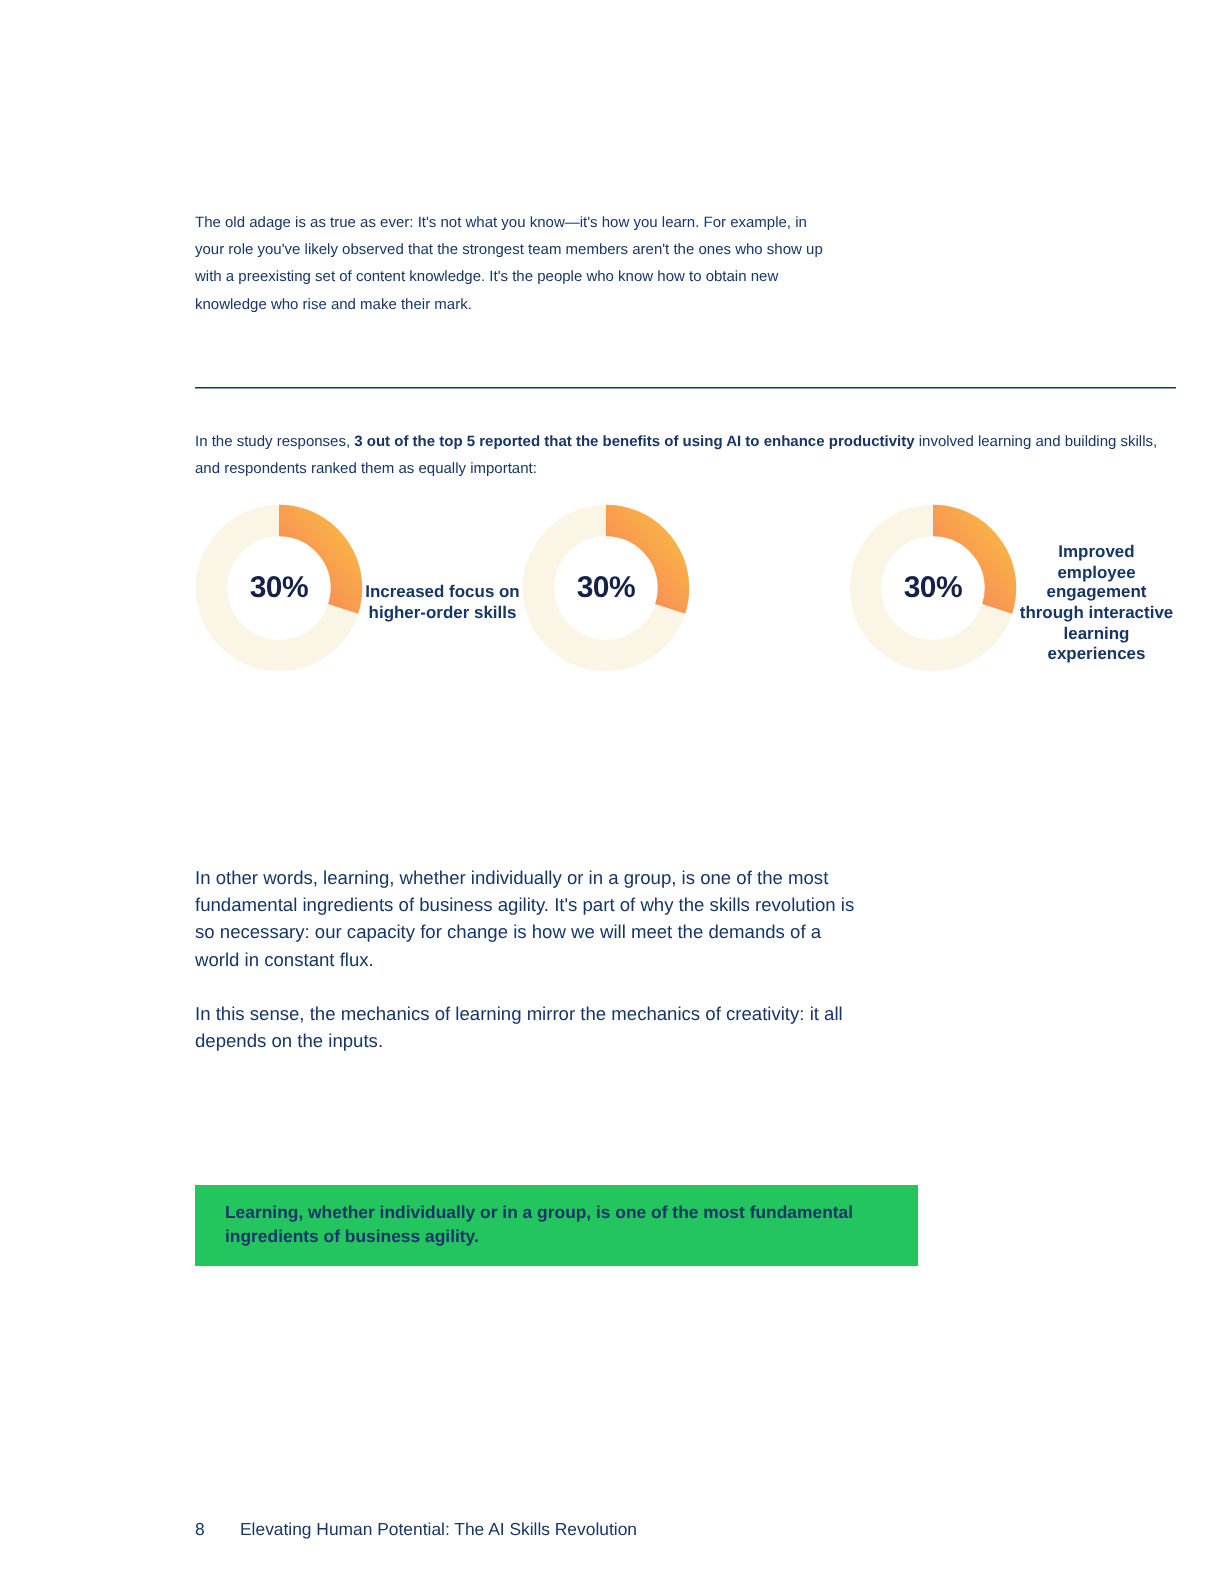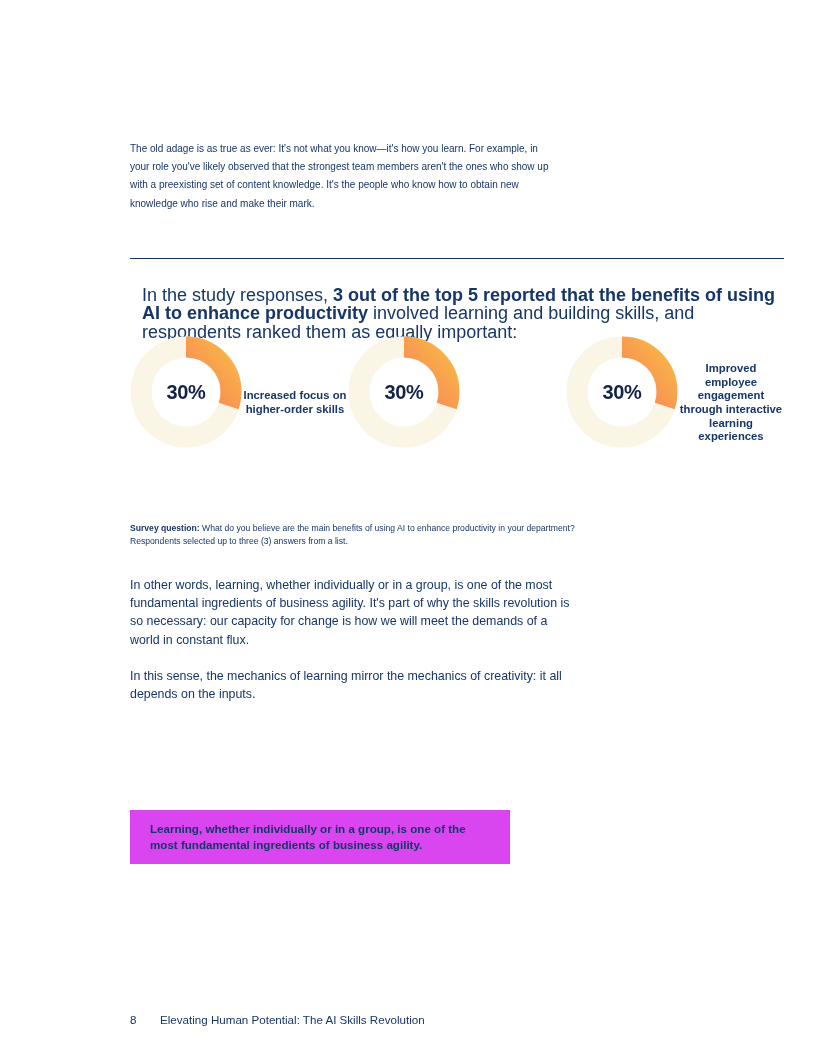--- a/index.html
+++ b/index.html
@@ -55,24 +55,23 @@
     height: 1px;
     background: #173668;
   }
 
   
   .lead {
     position: absolute;
     left: 130px;
     top: 286px;
     width: 652px;
-    font-size: 18px;
+    font-size: 10px;
     line-height: 18.4px;
     color: #173668;
-    margin-left: 12px;
   }
   .lead b { font-weight: bold; }
 
   
   .donut-row {
     position: absolute;
     left: 130px;
     top: 336px;
     width: 654px;
     display: flex;
@@ -144,26 +143,25 @@
     line-height: 18.2px;
     color: #173668;
   }
   .body-copy p:last-child { margin-bottom: 16px; }
 
   
   .callout {
     position: absolute;
     left: 130px;
     top: 790px;
-    width: 380px;
+    width: 482px;
     height: 54px;
-    background: #d946ef;
+    background: #22c55e;
     display: flex;
     align-items: center;
-    margin-top: 20px;
   }
   .callout-text {
     padding: 0 20px;
     font-size: 11.6px;
     line-height: 16px;
     font-weight: bold;
     color: #173668;
   }
 
   
@@ -241,21 +239,20 @@
           <circle cx="56" cy="56" r="45" fill="none" stroke="#faf5e4" stroke-width="21"></circle>
           <circle cx="56" cy="56" r="45" fill="none" stroke="url(#g3)" stroke-width="21" stroke-dasharray="84.8 198.0" transform="rotate(-90 56 56)"></circle>
         </svg>
         <div class="donut-value">30%</div>
       </div>
       <div class="donut-label">Improved employee engagement through interactive learning experiences</div>
     </div>
 
   </div>
 
-  <div class="survey-note"><b>Survey question:</b><span> What do you believe are the main benefits of using AI to enhance productivity in your department? Respondents selected up to three (3) answers from a list.</span></div>
 
   <div class="body-copy">
     <p>In other words, learning, whether individually or in a group, is one of the most fundamental ingredients of business agility. It's part of why the skills revolution is so necessary: our capacity for change is how we will meet the demands of a world in constant flux.</p>
     <p>In this sense, the mechanics of learning mirror the mechanics of creativity: it all depends on the inputs.</p>
   </div>
 
   <div class="callout">
     <div class="callout-text">Learning, whether individually or in a group, is one of the most fundamental ingredients of business agility.</div>
   </div>
 

